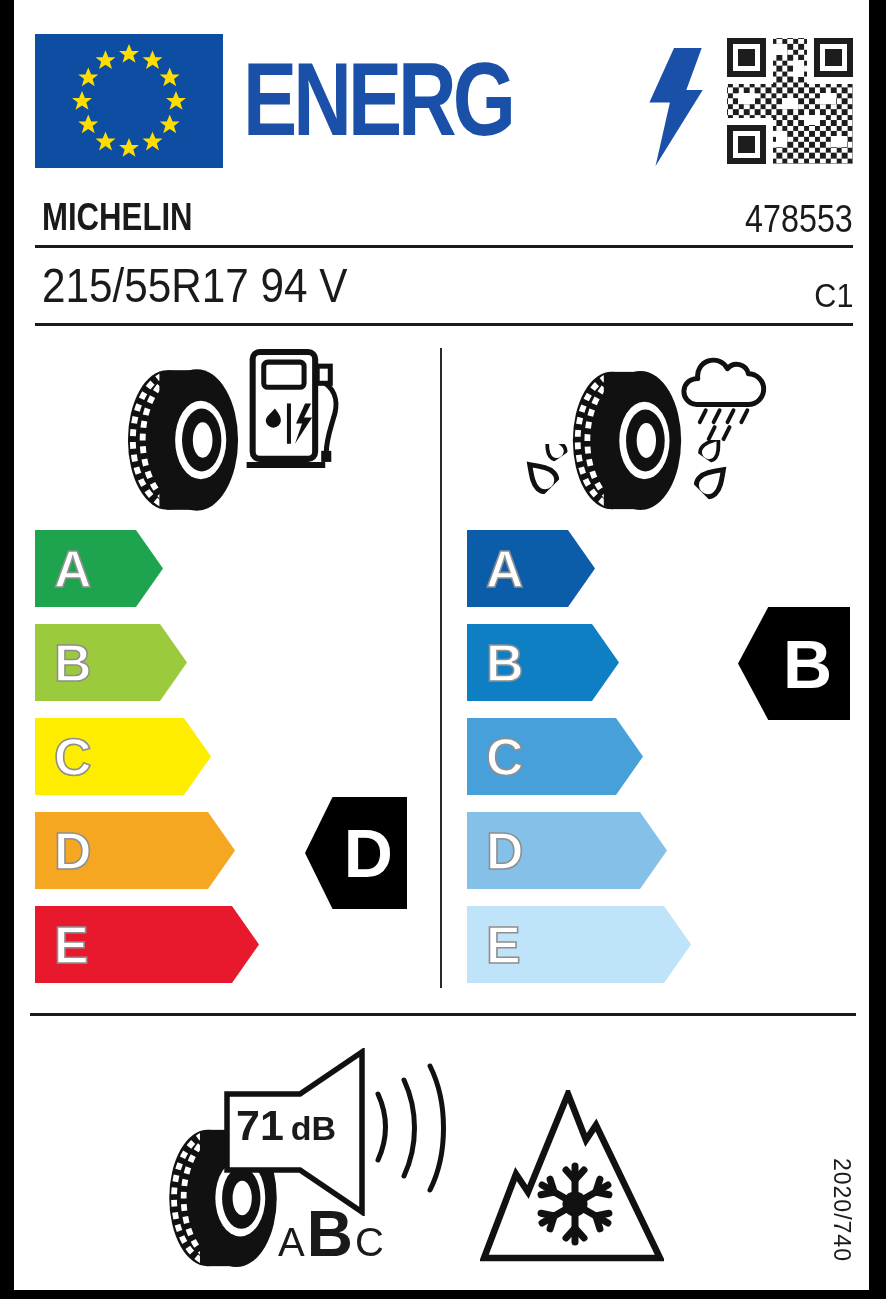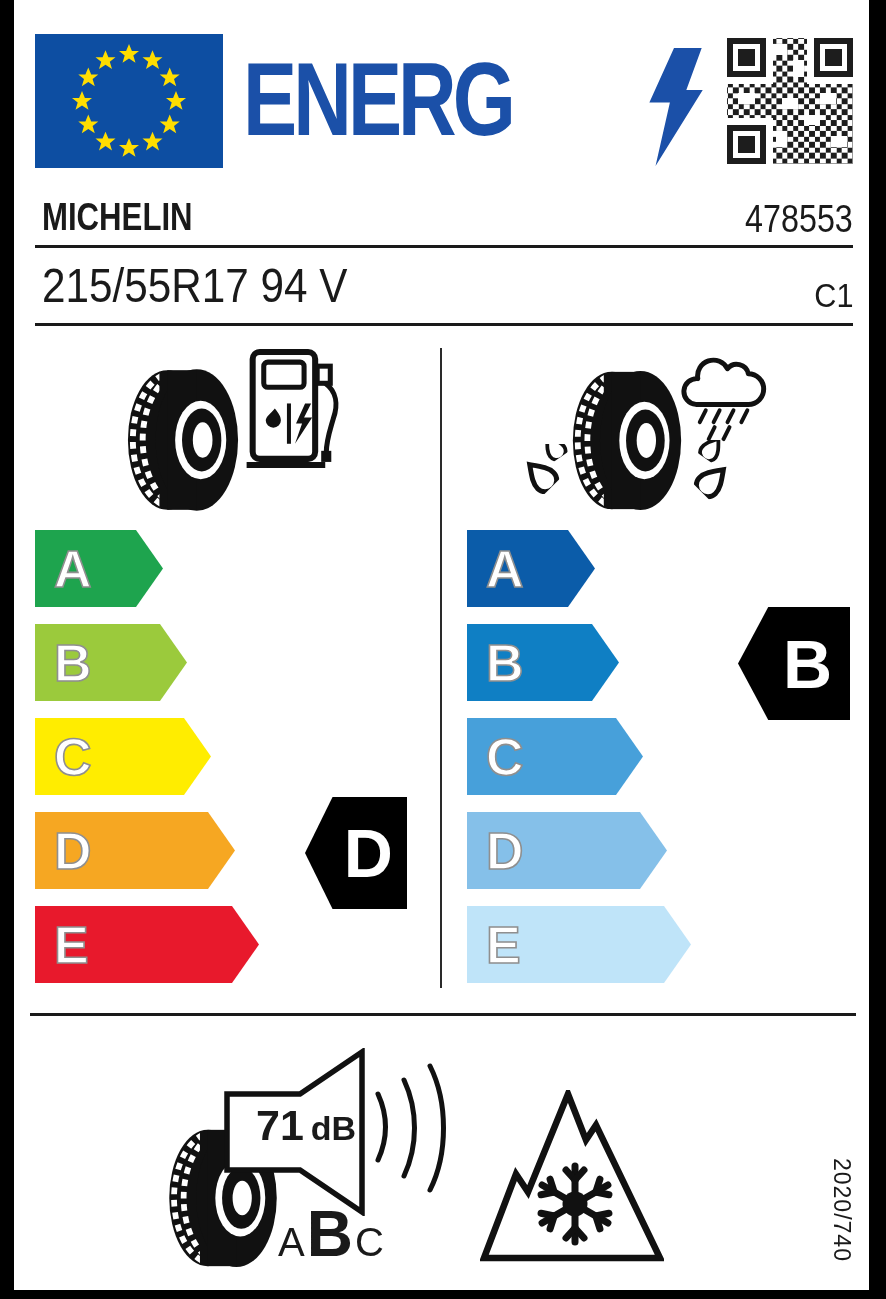--- a/index.html
+++ b/index.html
@@ -47,21 +47,21 @@
   .gl{font-size:52px;font-weight:700;color:#fff;padding-left:19px;line-height:1;
       -webkit-text-stroke:1.6px #8f8f8f;}
   .indicator{position:absolute;background:#000;display:flex;align-items:center;justify-content:center;
              clip-path:polygon(0 50%,27% 0,100% 0,100% 100%,27% 100%);}
   .indicator span{color:#fff;font-size:68px;font-weight:700;line-height:1;padding-left:24%;}
   .ind-fuel{left:305px;top:797px;width:102px;height:112px;}
   .ind-wet{left:738px;top:607px;width:112px;height:113px;}
 
   
   .db{position:absolute;left:236px;top:1104px;display:flex;align-items:baseline;gap:7px;z-index:5;}
-  .db .v{font-size:43px;font-weight:700;line-height:1;margin-left:20px;}
+  .db .v{font-size:43px;font-weight:700;line-height:1;}
   .db .u{font-size:34px;font-weight:700;line-height:1;}
   .abc{position:absolute;left:278px;top:1202px;display:flex;align-items:baseline;gap:2px;z-index:5;line-height:1;}
   .abc .s{font-size:40px;font-weight:400;}
   .abc .b{font-size:64px;font-weight:700;}
 
   .reg{position:absolute;left:828px;top:1158px;writing-mode:vertical-rl;font-size:23px;
        letter-spacing:1px;color:#1a1a1a;}
 </style>
 </head>
 <body>

